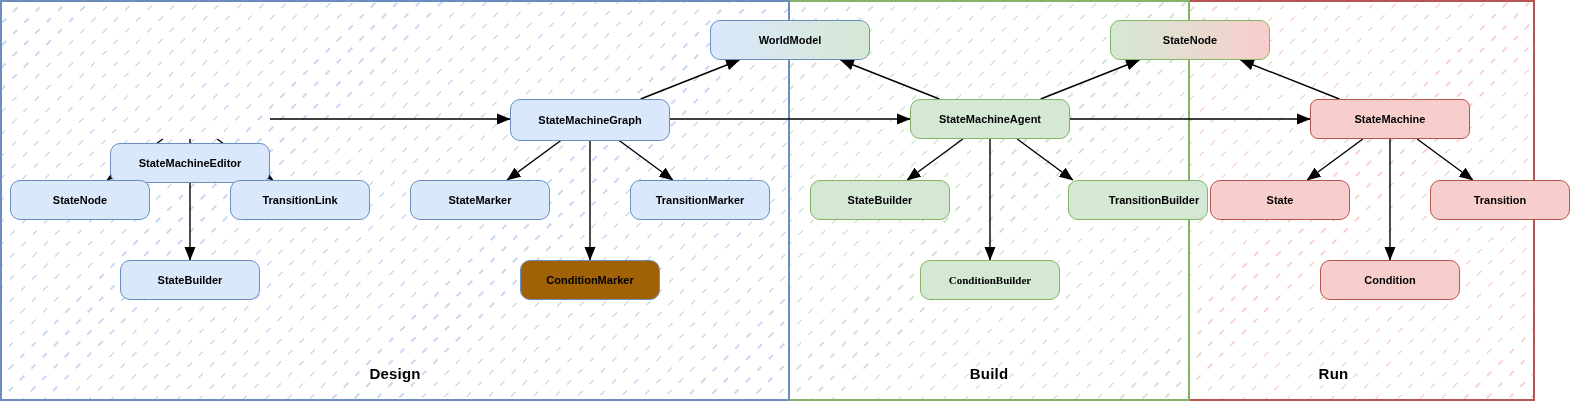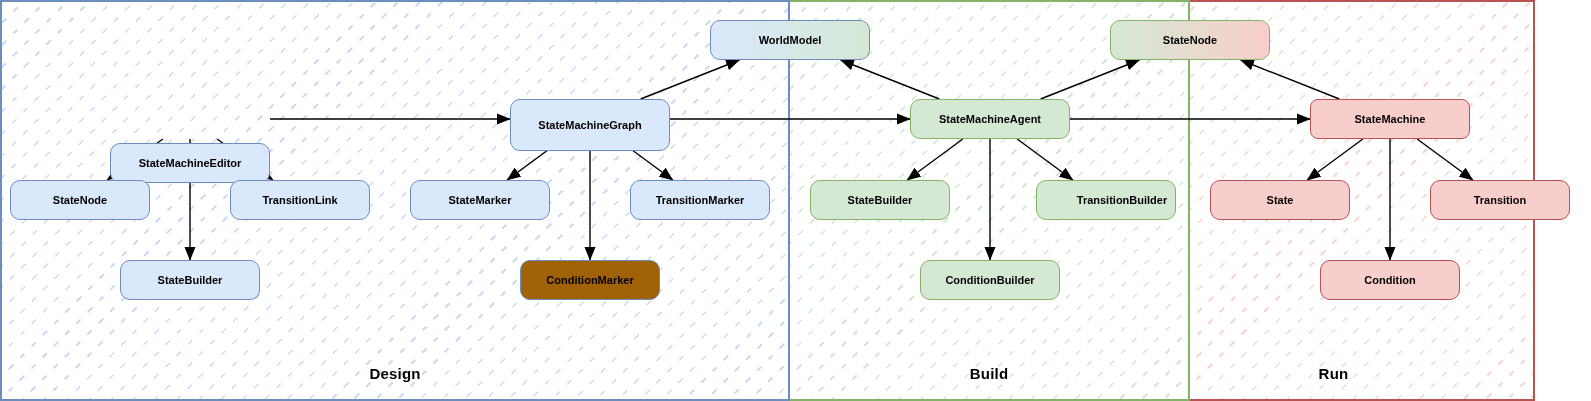--- a/index.html
+++ b/index.html
@@ -76,30 +76,30 @@
       <line x1="640.632911392405" y1="99" x2="739.367088607595" y2="60" stroke="#000000" stroke-width="1.4" marker-end="url(#arrow)"></line>
       <line x1="939.367088607595" y1="99" x2="840.632911392405" y2="60" stroke="#000000" stroke-width="1.4" marker-end="url(#arrow)"></line>
       <line x1="1040.632911392405" y1="99" x2="1139.367088607595" y2="60" stroke="#000000" stroke-width="1.4" marker-end="url(#arrow)"></line>
       <line x1="1339.367088607595" y1="99" x2="1240.632911392405" y2="60" stroke="#000000" stroke-width="1.4" marker-end="url(#arrow)"></line>
     </svg>
 
   <div id="nodes">
       <div class="node" style="left: 710px; top: 20px; width: 160px; height: 40px; border-color: rgb(108, 142, 191); background: linear-gradient(90deg, rgb(218, 232, 252), rgb(213, 232, 212));">WorldModel</div>
       <div class="node" style="left: 1110px; top: 20px; width: 160px; height: 40px; border-color: rgb(130, 179, 102); background: linear-gradient(90deg, rgb(213, 232, 212), rgb(248, 206, 204));">StateNode</div>
       <div class="node" style="left: 110px; top: 99px; width: 160px; height: 40px; border-color: rgb(108, 142, 191); background: rgb(218, 232, 252); margin-top: 44px;">StateMachineEditor</div>
-      <div class="node" style="left: 510px; top: 99px; width: 160px; height: 52px; border-color: rgb(108, 142, 191); background: rgb(218, 232, 252);">StateMachineGraph</div>
+      <div class="node" style="left: 510px; top: 99px; width: 160px; height: 42px; border-color: rgb(108, 142, 191); background: rgb(218, 232, 252);">StateMachineGraph</div>
       <div class="node" style="left: 910px; top: 99px; width: 160px; height: 40px; border-color: rgb(130, 179, 102); background: rgb(213, 232, 212);">StateMachineAgent</div>
       <div class="node" style="left: 1310px; top: 99px; width: 160px; height: 40px; border-color: rgb(184, 84, 80); background: rgb(248, 206, 204); border-radius: 8px;">StateMachine</div>
       <div class="node" style="left: 10px; top: 180px; width: 140px; height: 40px; border-color: rgb(108, 142, 191); background: rgb(218, 232, 252); text-align: right;">StateNode</div>
       <div class="node" style="left: 230px; top: 180px; width: 140px; height: 40px; border-color: rgb(108, 142, 191); background: rgb(218, 232, 252);">TransitionLink</div>
       <div class="node" style="left: 120px; top: 260px; width: 140px; height: 40px; border-color: rgb(108, 142, 191); background: rgb(218, 232, 252);">StateBuilder</div>
       <div class="node" style="left: 410px; top: 180px; width: 140px; height: 40px; border-color: rgb(108, 142, 191); background: rgb(218, 232, 252);">StateMarker</div>
       <div class="node" style="left: 630px; top: 180px; width: 140px; height: 40px; border-color: rgb(108, 142, 191); background: rgb(218, 232, 252);">TransitionMarker</div>
       <div class="node" style="left: 520px; top: 260px; width: 140px; height: 40px; border-color: rgb(108, 142, 191); background: #a16207;">ConditionMarker</div>
       <div class="node" style="left: 810px; top: 180px; width: 140px; height: 40px; border-color: rgb(130, 179, 102); background: rgb(213, 232, 212);">StateBuilder</div>
-      <div class="node" style="left: 1036px; top: 180px; width: 140px; height: 40px; border-color: rgb(130, 179, 102); background: rgb(213, 232, 212); padding-left: 32px;">TransitionBuilder</div>
-      <div class="node" style="left: 920px; top: 260px; width: 140px; height: 40px; border-color: rgb(130, 179, 102); background: rgb(213, 232, 212);">ConditionBuilder</div>
+      <div class="node" style="left: 1068px; top: 180px; width: 140px; height: 40px; border-color: rgb(130, 179, 102); background: rgb(213, 232, 212); padding-left: 32px;">TransitionBuilder</div>
+      <div class="node" style="left: 920px; top: 260px; width: 140px; height: 40px; border-color: rgb(130, 179, 102); background: rgb(213, 232, 212); font-family: Liberation Serif, serif;">ConditionBuilder</div>
       <div class="node" style="left: 1210px; top: 180px; width: 140px; height: 40px; border-color: rgb(184, 84, 80); background: rgb(248, 206, 204);">State</div>
       <div class="node" style="left: 1430px; top: 180px; width: 140px; height: 40px; border-color: rgb(184, 84, 80); background: rgb(248, 206, 204);">Transition</div>
       <div class="node" style="left: 1320px; top: 260px; width: 140px; height: 40px; border-color: rgb(184, 84, 80); background: rgb(248, 206, 204);">Condition</div>
     </div>
 
 </div>
 
 </body></html>

